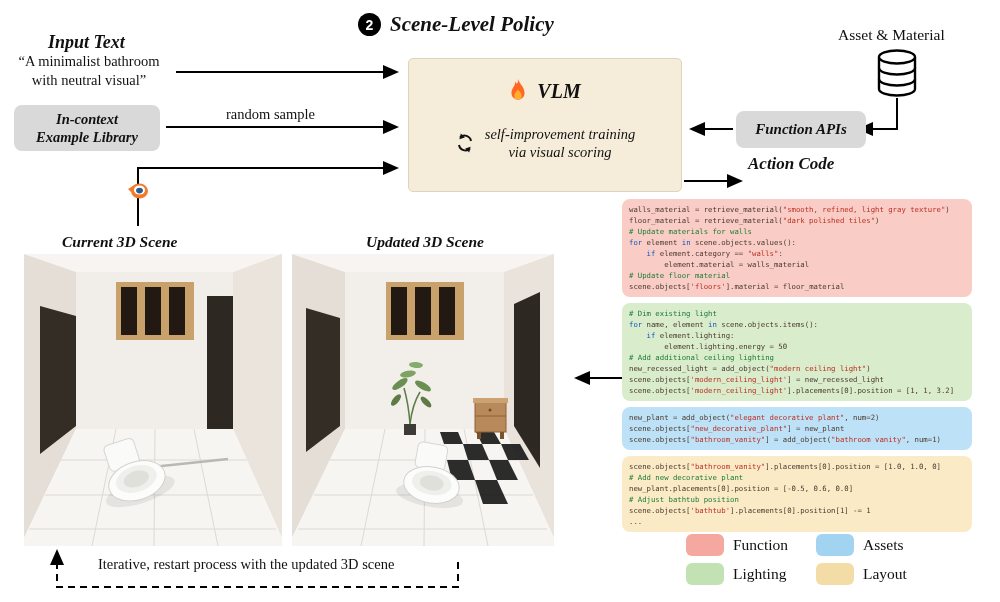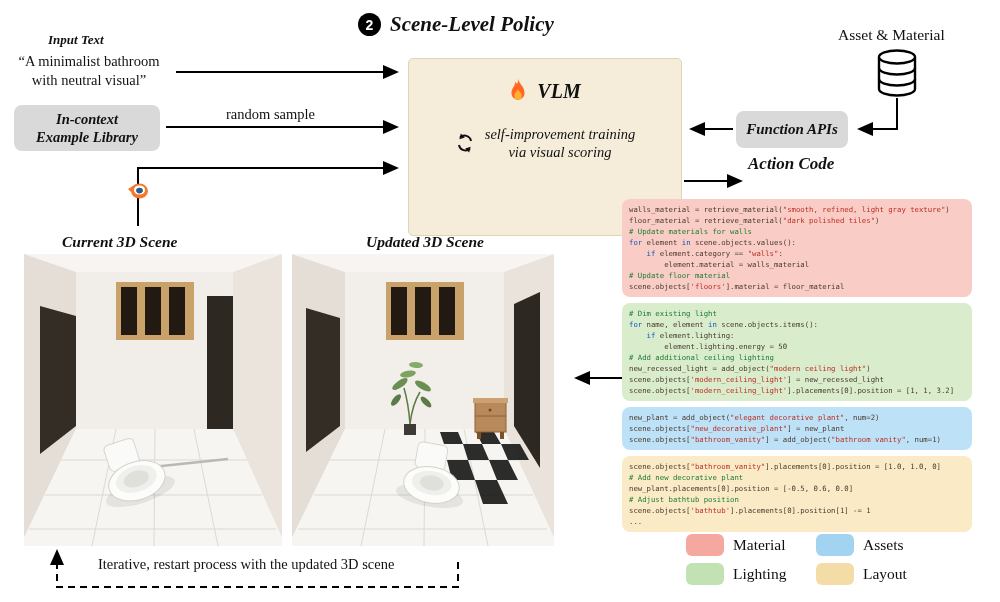--- a/index.html
+++ b/index.html
@@ -12,23 +12,23 @@
   .title-row { display:flex; align-items:center; gap:9px; }
   .badge { display:inline-flex; width:23px; height:23px; border-radius:50%; background:#000; color:#fff;
            align-items:center; justify-content:center; font:700 14px "Liberation Sans", sans-serif; }
   .title-text { font-style:italic; font-weight:700; font-size:21px; }
 
   .quote { width:170px; text-align:center; font-size:14.5px; line-height:19px; }
 
   .gray-box { background:#d9d9d9; border-radius:8px; display:flex; flex-direction:column;
               align-items:center; justify-content:center; text-align:center; }
   .lib-box { width:146px; height:46px; font-size:14.5px; line-height:18px; }
-  .fapi-box { width:112px; height:37px; font-size:15px; }
-
-  .vlm-box { width:274px; height:178px; background:#f5edda; border:1px solid #ded4b9; border-radius:5px;
+  .fapi-box { width:130px; height:37px; font-size:15px; }
+
+  .vlm-box { width:274px; height:134px; background:#f5edda; border:1px solid #ded4b9; border-radius:5px;
              display:flex; flex-direction:column; align-items:center; padding-top:20px; }
   .vlm-row1 { display:flex; align-items:center; gap:10px; }
   .vlm-name { font-size:20px; font-weight:700; font-style:italic; }
   .vlm-row2 { display:flex; align-items:center; gap:10px; margin-top:22px; }
   .vlm-train { font-size:14.5px; font-style:italic; text-align:center; line-height:18px; }
 
   .small-label { font-size:14.5px; }
   .scene-label { font-size:15.5px; font-weight:700; font-style:italic; }
   .action-code { font-size:17px; font-weight:700; font-style:italic; }
 
@@ -67,21 +67,21 @@
     <line x1="684" y1="181" x2="740" y2="181" stroke="#000" stroke-width="2" marker-end="url(#ah)"></line>
     <line x1="622" y1="378" x2="577" y2="378" stroke="#000" stroke-width="2" marker-end="url(#ah)"></line>
     <polyline points="458,562 458,587 57,587 57,552" fill="none" stroke="#000" stroke-width="2" stroke-dasharray="7 5" marker-end="url(#ah)"></polyline>
   </svg>
 
   <div class="abs title-row" style="left:358px; top:12px;">
     <span class="badge">2</span>
     <span class="title-text">Scene-Level Policy</span>
   </div>
 
-  <div class="abs bi" style="left:48px; top:32px; font-size:13px;">Input Text</div>
+  <div class="abs bi" style="left:48px; top:32px; font-size:18px;">Input Text</div>
   <div class="abs quote" style="left:4px; top:52px;">
     <div>“A minimalist bathroom</div>
     <div>with neutral visual”</div>
   </div>
 
   <div class="abs gray-box lib-box bi" style="left:14px; top:105px;">
     <div>In-context</div>
     <div>Example Library</div>
   </div>
 
@@ -235,21 +235,21 @@
   <div class="abs code-panel" style="left:622px; top:199px;">
       <div class="code-block" style="background: rgb(249, 205, 198);"><div class="code-line">walls_material = retrieve_material(<span class="tok-s">"smooth, refined, light gray texture"</span>)</div><div class="code-line">floor_material = retrieve_material(<span class="tok-s">"dark polished tiles"</span>)</div><div class="code-line"><span class="tok-c"># Update materials for walls</span></div><div class="code-line"><span class="tok-k">for</span> element <span class="tok-k">in</span> scene.objects.values():</div><div class="code-line">    <span class="tok-k">if</span> element.category == <span class="tok-s">"walls"</span>:</div><div class="code-line">        element.material = walls_material</div><div class="code-line"><span class="tok-c"># Update floor material</span></div><div class="code-line">scene.objects[<span class="tok-s">'floors'</span>].material = floor_material</div></div>
       <div class="code-block" style="background: rgb(217, 237, 205);"><div class="code-line"><span class="tok-c"># Dim existing light</span></div><div class="code-line"><span class="tok-k">for</span> name, element <span class="tok-k">in</span> scene.objects.items():</div><div class="code-line">    <span class="tok-k">if</span> element.lighting:</div><div class="code-line">        element.lighting.energy = 50</div><div class="code-line"><span class="tok-c"># Add additional ceiling lighting</span></div><div class="code-line">new_recessed_light = add_object(<span class="tok-s">"modern ceiling light"</span>)</div><div class="code-line">scene.objects[<span class="tok-s">'modern_ceiling_light'</span>] = new_recessed_light</div><div class="code-line">scene.objects[<span class="tok-s">'modern_ceiling_light'</span>].placements[0].position = [1, 1, 3.2]</div></div>
       <div class="code-block" style="background: rgb(189, 226, 247);"><div class="code-line">new_plant = add_object(<span class="tok-s">"elegant decorative plant"</span>, num=2)</div><div class="code-line">scene.objects[<span class="tok-s">"new_decorative_plant"</span>] = new_plant</div><div class="code-line">scene.objects[<span class="tok-s">"bathroom_vanity"</span>] = add_object(<span class="tok-s">"bathroom vanity"</span>, num=1)</div></div>
       <div class="code-block" style="background: rgb(251, 234, 198);"><div class="code-line">scene.objects[<span class="tok-s">"bathroom_vanity"</span>].placements[0].position = [1.0, 1.0, 0]</div><div class="code-line"><span class="tok-c"># Add new decorative plant</span></div><div class="code-line">new_plant.placements[0].position = [-0.5, 0.6, 0.0]</div><div class="code-line"><span class="tok-c"># Adjust bathtub position</span></div><div class="code-line">scene.objects[<span class="tok-s">'bathtub'</span>].placements[0].position[1] -= 1</div><div class="code-line">...</div></div>
     </div>
 
   <div class="abs legend" style="left:686px; top:534px;">
     <div class="legend-item">
       <span class="legend-swatch" style="background: rgb(244, 168, 160);"></span>
-      <span class="legend-label">Material</span>
+      <span class="legend-label">Function</span>
     </div>
     <div class="legend-item">
       <span class="legend-swatch" style="background: rgb(162, 211, 240);"></span>
       <span class="legend-label">Assets</span>
     </div>
     <div class="legend-item">
       <span class="legend-swatch" style="background: rgb(195, 226, 180);"></span>
       <span class="legend-label">Lighting</span>
     </div>
     <div class="legend-item">

